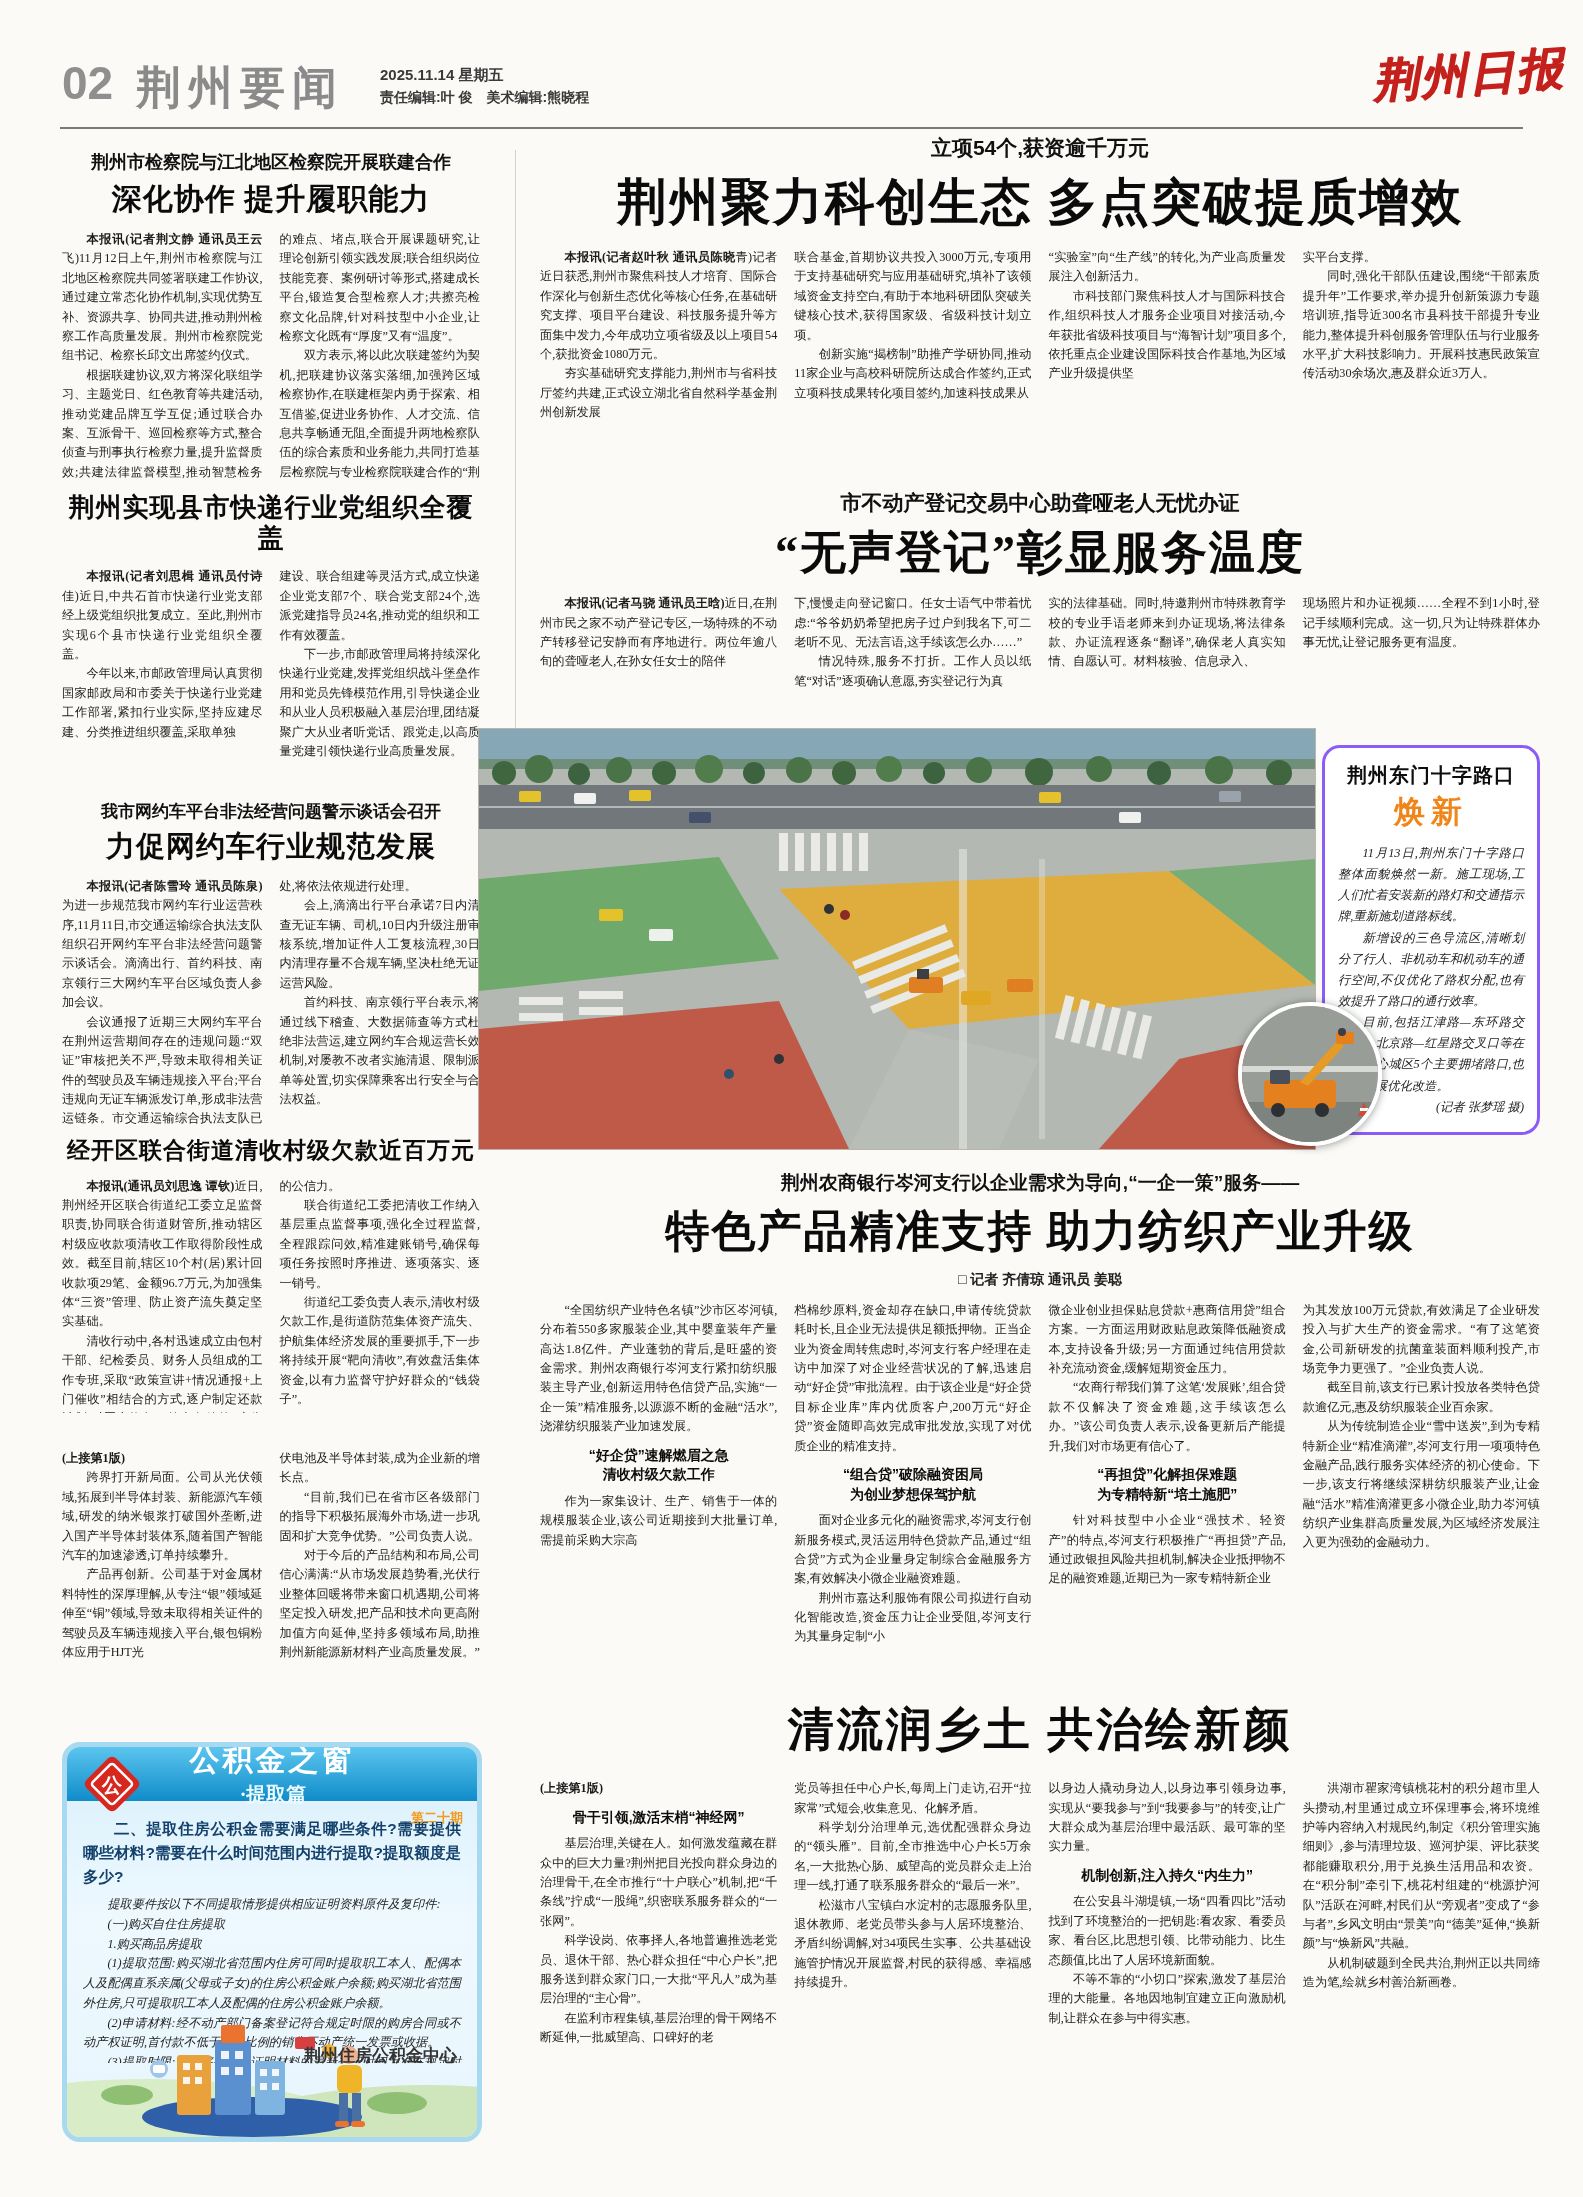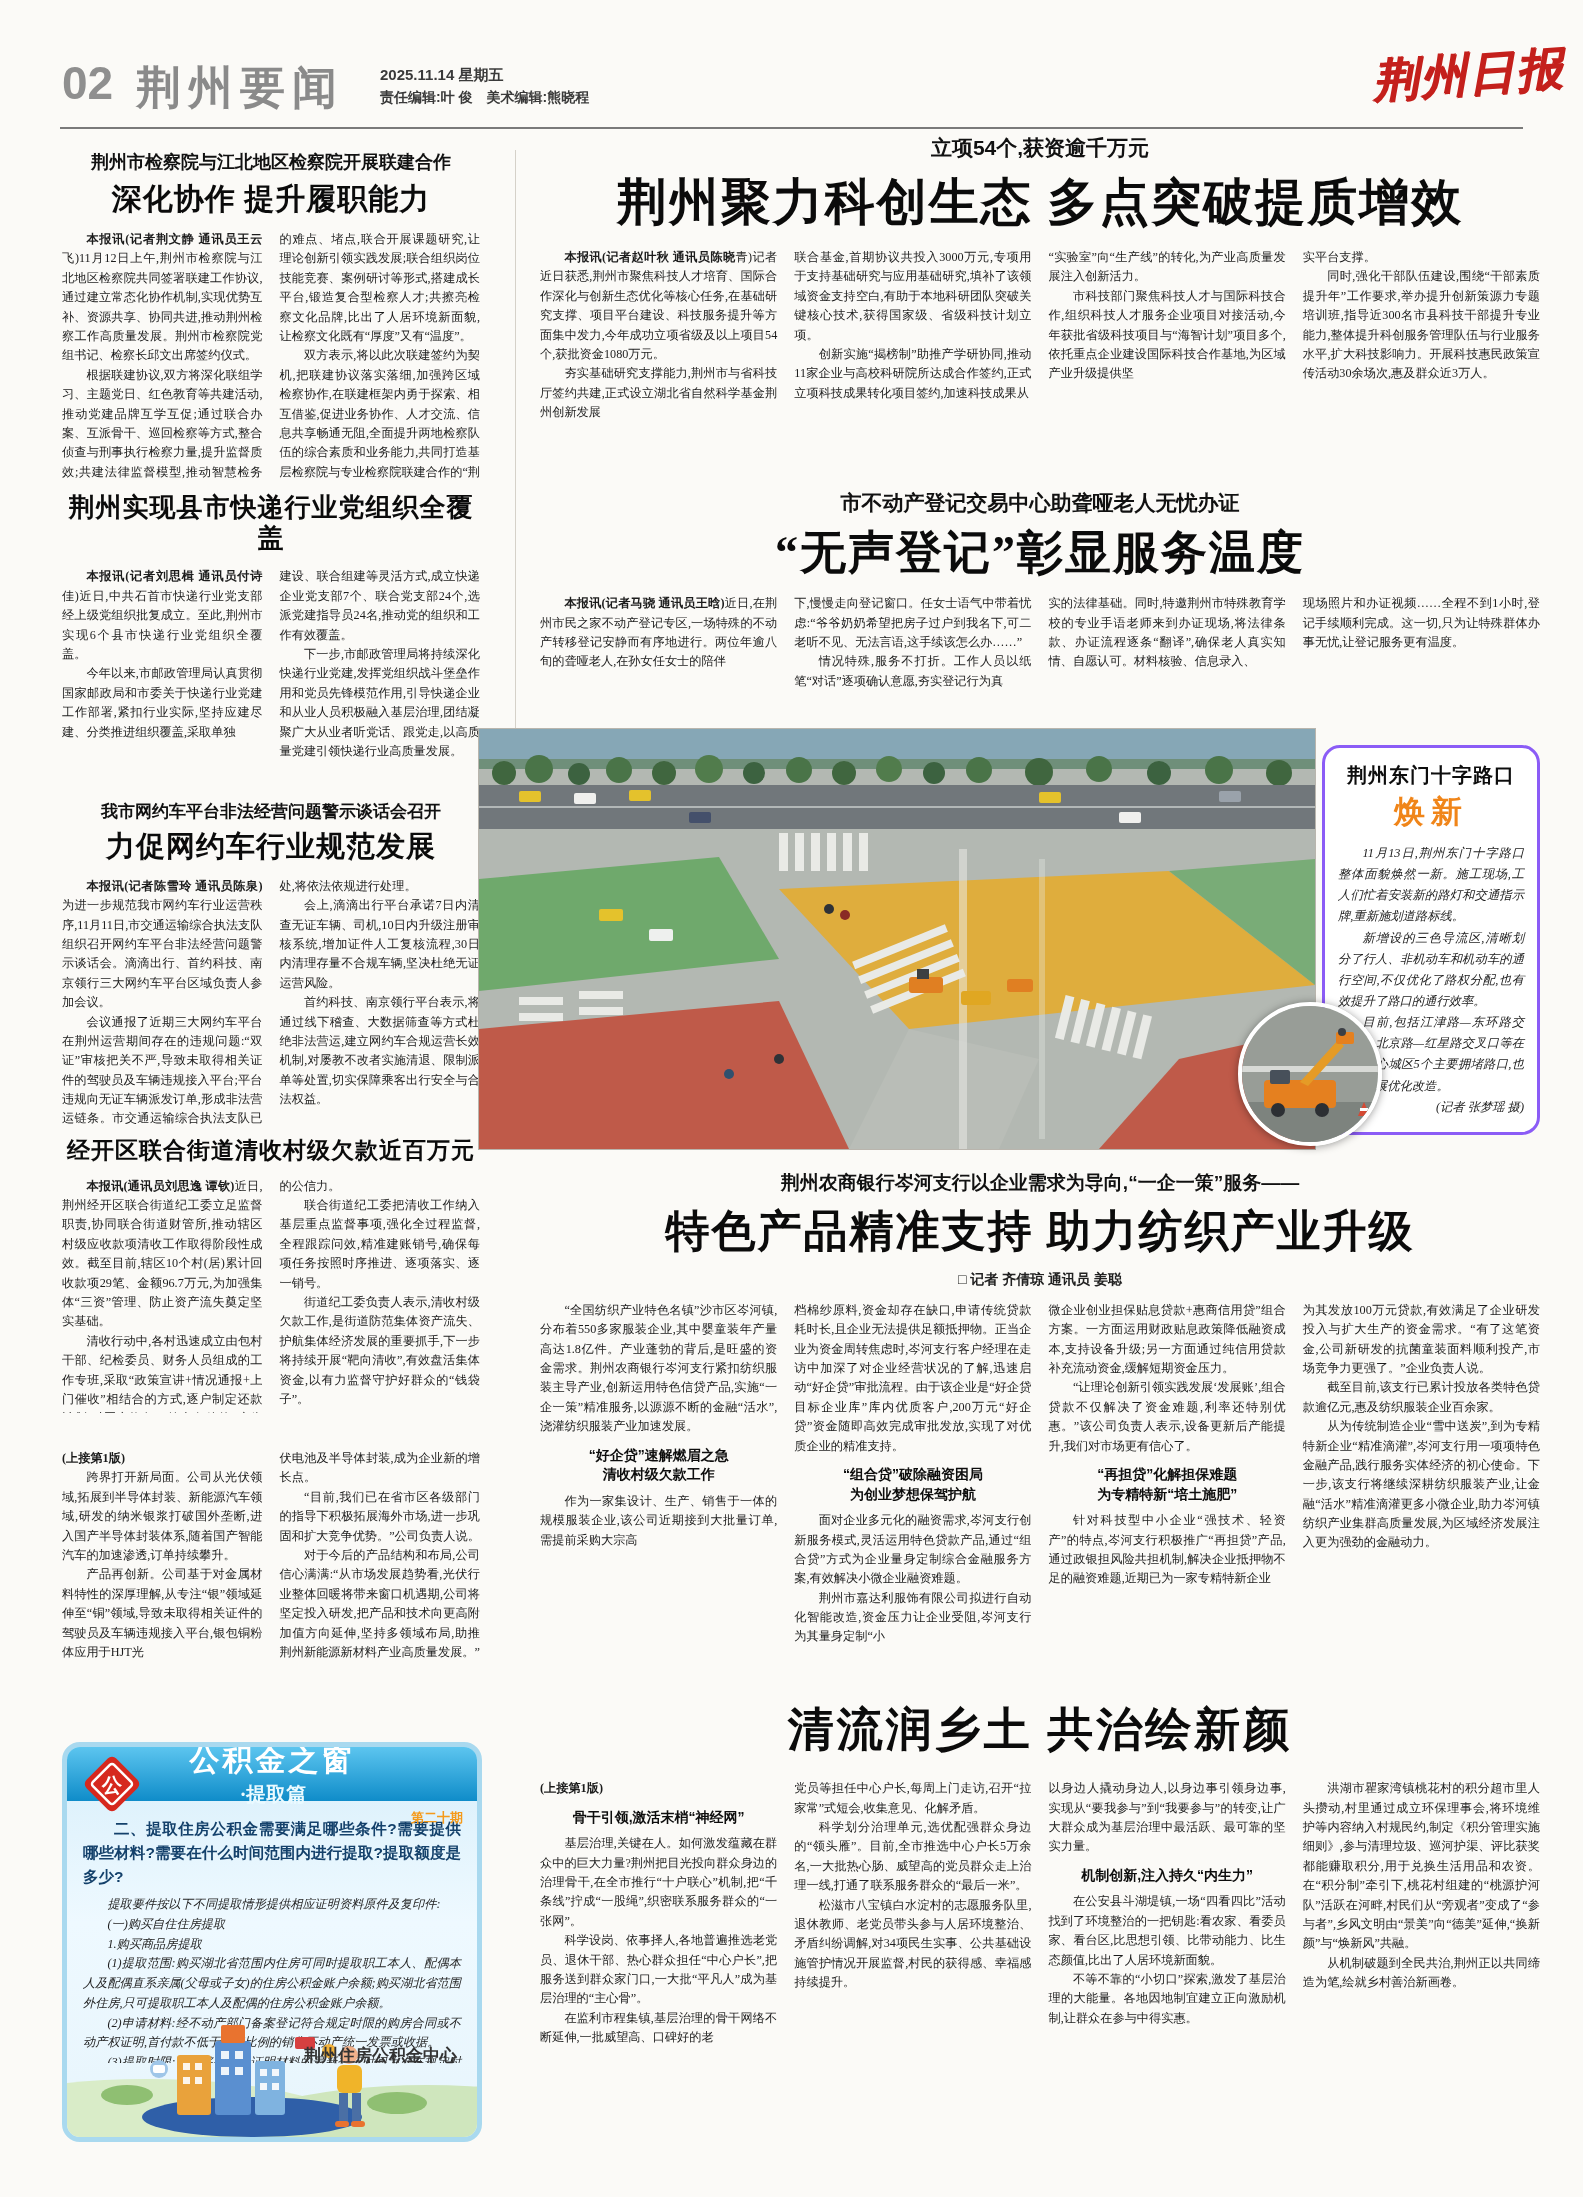--- a/index.html
+++ b/index.html
@@ -68,21 +68,21 @@
 
   <section class="abs" style="left:62px;top:150px;width:418px;">
     <div class="kicker" style="font-size:18px;">荆州市检察院与江北地区检察院开展联建合作</div>
     <div class="headline" style="font-size:30px;margin-top:7px;">深化协作 提升履职能力</div>
     <div class="body-txt cols" style="margin-top:13px;height:250px;">
         <div class="col">
           <p class="pp"><b>本报讯(记者荆文静 通讯员王云</b>飞)11月12日上午,荆州市检察院与江北地区检察院共同签署联建工作协议,通过建立常态化协作机制,实现优势互补、资源共享、协同共进,推动荆州检察工作高质量发展。荆州市检察院党组书记、检察长邱文出席签约仪式。</p>
           <p class="pp">根据联建协议,双方将深化联组学习、主题党日、红色教育等共建活动,推动党建品牌互学互促;通过联合办案、互派骨干、巡回检察等方式,整合侦查与刑事执行检察力量,提升监督质效;共建法律监督模型,推动智慧检务建设,以科技驱动检察工作现代化;聚焦司法实践中</p>
         </div>
         <div class="col">
-          <p class="pp ni">的难点、堵点,联合开展课题研究,让理论创新引领实践发展;联合组织岗位技能竞赛、案例研讨等形式,搭建成长平台,锻造复合型检察人才;共擦亮检察文化品牌,比出了人居环境新面貌,让检察文化既有“厚度”又有“温度”。</p>
+          <p class="pp ni">的难点、堵点,联合开展课题研究,让理论创新引领实践发展;联合组织岗位技能竞赛、案例研讨等形式,搭建成长平台,锻造复合型检察人才;共擦亮检察文化品牌,针对科技型中小企业,让检察文化既有“厚度”又有“温度”。</p>
           <p class="pp">双方表示,将以此次联建签约为契机,把联建协议落实落细,加强跨区域检察协作,在联建框架内勇于探索、相互借鉴,促进业务协作、人才交流、信息共享畅通无阻,全面提升两地检察队伍的综合素质和业务能力,共同打造基层检察院与专业检察院联建合作的“荆州样本”,为荆州社会经济发展提供更加有力的司法保障。</p>
         </div>
       </div>
   </section>
 
   <section class="abs" style="left:540px;top:134px;width:1000px;">
     <div class="kicker" style="font-size:21px;">立项54个,获资逾千万元</div>
     <div class="headline" style="font-size:50px;margin-top:10px;letter-spacing:2px;">荆州聚力科创生态  多点突破提质增效</div>
     <div class="body-txt cols" style="margin-top:16px;height:194px;">
         <div class="col">
@@ -316,21 +316,21 @@
         </div>
         <div class="col">
           <p class="pp ni">档棉纱原料,资金却存在缺口,申请传统贷款耗时长,且企业无法提供足额抵押物。正当企业为资金周转焦虑时,岑河支行客户经理在走访中加深了对企业经营状况的了解,迅速启动“好企贷”审批流程。由于该企业是“好企贷目标企业库”库内优质客户,200万元“好企贷”资金随即高效完成审批发放,实现了对优质企业的精准支持。</p>
           <div class="colhead">“组合贷”破除融资困局
 为创业梦想保驾护航</div>
           <p class="pp">面对企业多元化的融资需求,岑河支行创新服务模式,灵活运用特色贷款产品,通过“组合贷”方式为企业量身定制综合金融服务方案,有效解决小微企业融资难题。</p>
           <p class="pp">荆州市嘉达利服饰有限公司拟进行自动化智能改造,资金压力让企业受阻,岑河支行为其量身定制“小</p>
         </div>
         <div class="col">
           <p class="pp ni">微企业创业担保贴息贷款+惠商信用贷”组合方案。一方面运用财政贴息政策降低融资成本,支持设备升级;另一方面通过纯信用贷款补充流动资金,缓解短期资金压力。</p>
-          <p class="pp">“让理论创新引领实践发展‘发展账’,组合贷款不仅解决了资金难题,利率还特别优惠。”该公司负责人表示,设备更新后产能提升,我们对市场更有信心了。</p>
+          <p class="pp">“农商行帮我们算了这笔‘发展账’,组合贷款不仅解决了资金难题,这手续该怎么办。”该公司负责人表示,设备更新后产能提升,我们对市场更有信心了。</p>
           <div class="colhead">“再担贷”化解担保难题
 为专精特新“培土施肥”</div>
           <p class="pp">针对科技型中小企业“强技术、轻资产”的特点,岑河支行积极推广“再担贷”产品,通过政银担风险共担机制,解决企业抵押物不足的融资难题,近期已为一家专精特新企业</p>
         </div>
         <div class="col">
           <p class="pp ni">为其发放100万元贷款,有效满足了企业研发投入与扩大生产的资金需求。“有了这笔资金,公司新研发的抗菌童装面料顺利投产,市场竞争力更强了。”企业负责人说。</p>
           <p class="pp">截至目前,该支行已累计投放各类特色贷款逾亿元,惠及纺织服装企业百余家。</p>
           <p class="pp">从为传统制造企业“雪中送炭”,到为专精特新企业“精准滴灌”,岑河支行用一项项特色金融产品,践行服务实体经济的初心使命。下一步,该支行将继续深耕纺织服装产业,让金融“活水”精准滴灌更多小微企业,助力岑河镇纺织产业集群高质量发展,为区域经济发展注入更为强劲的金融动力。</p>
         </div>
       </div>

